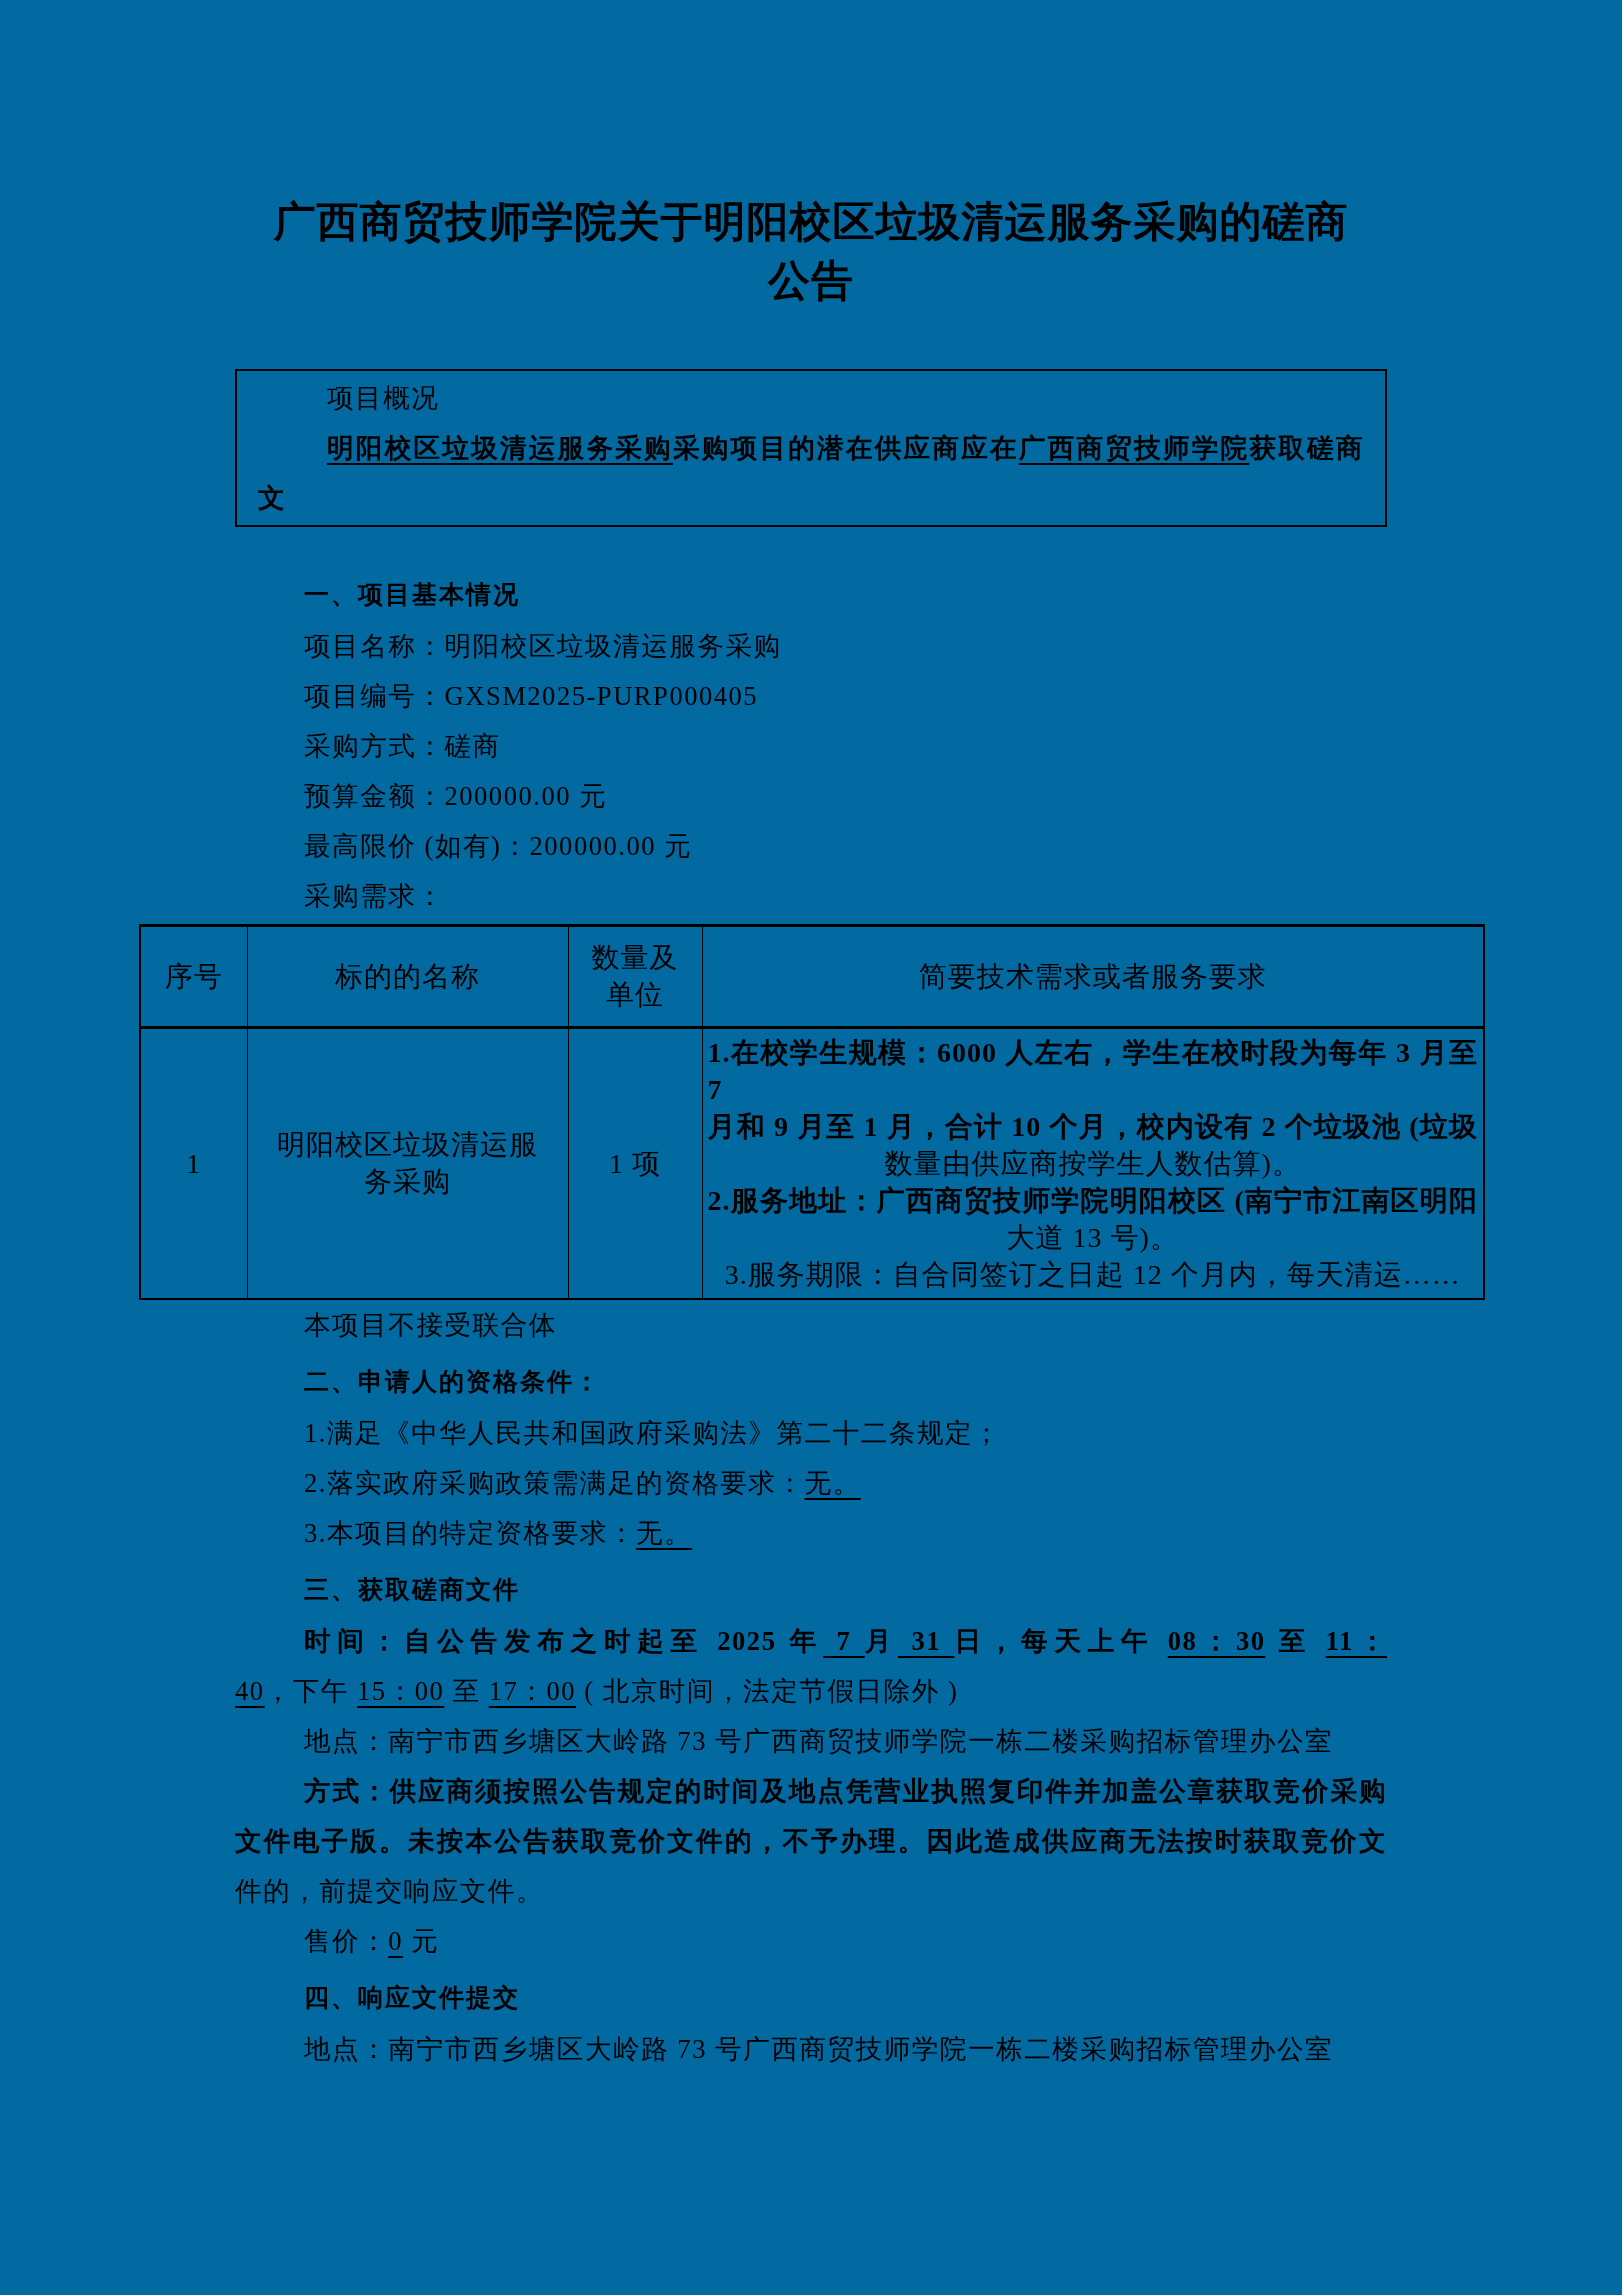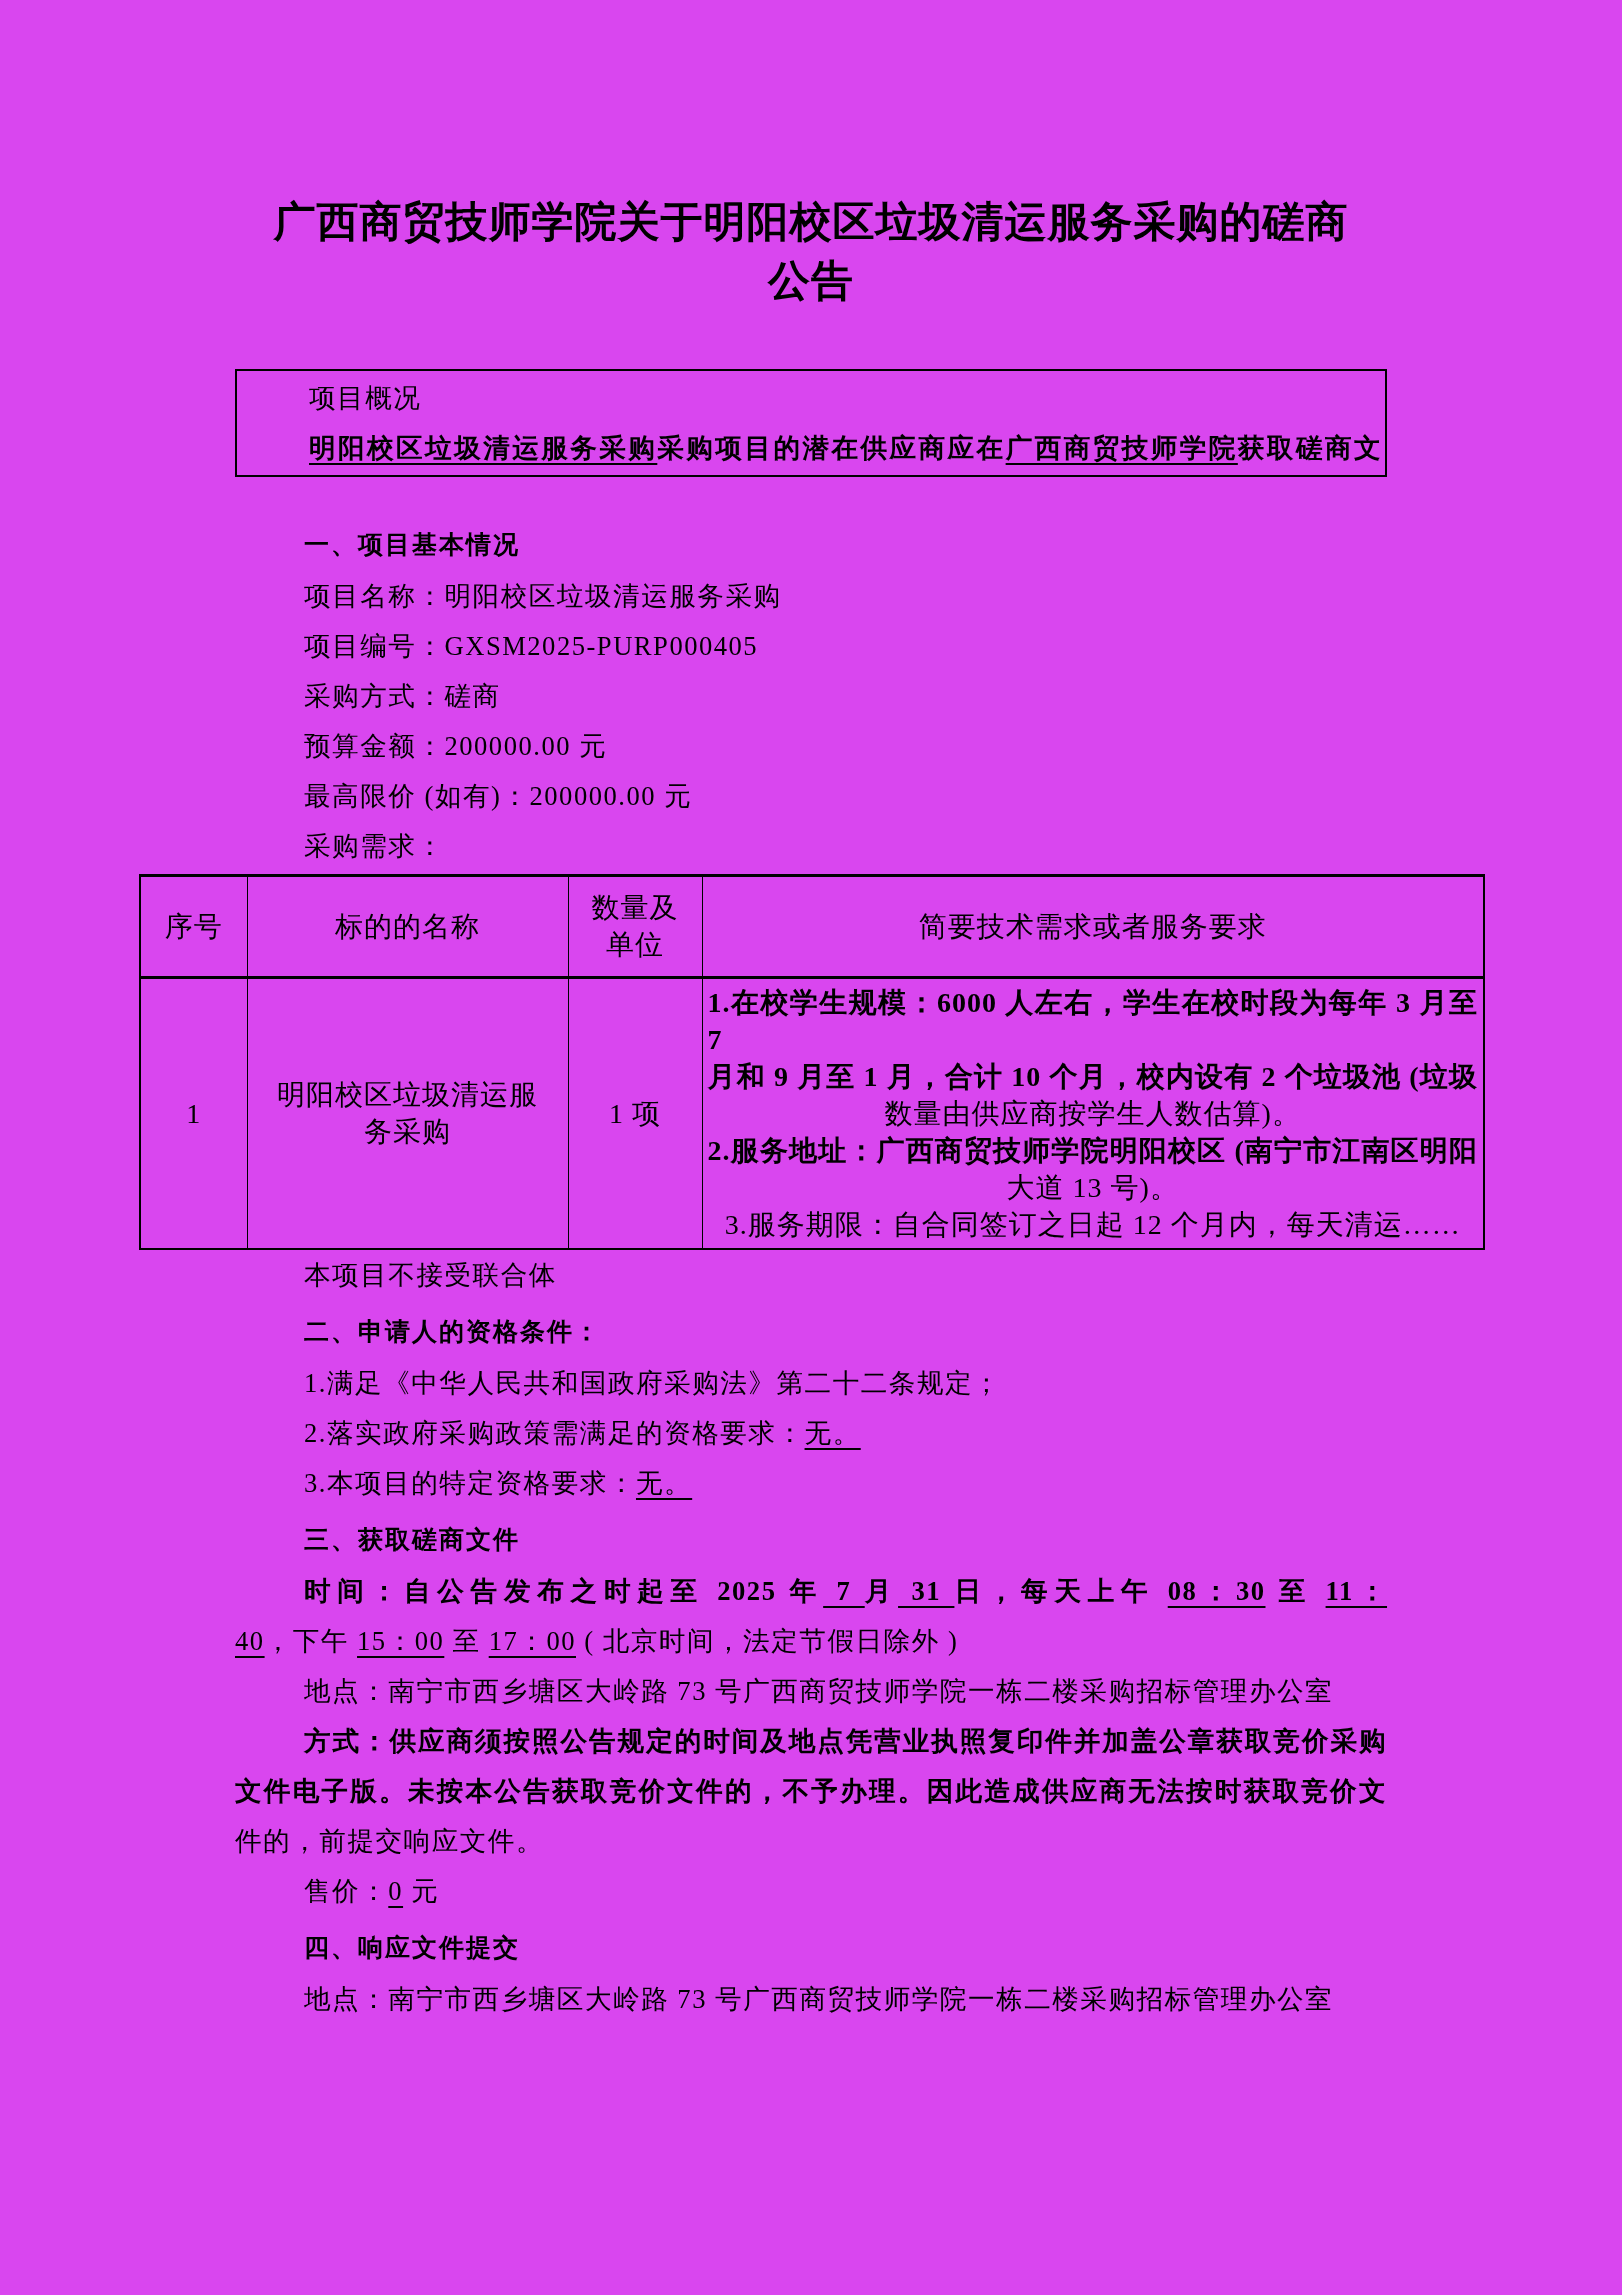--- a/index.html
+++ b/index.html
@@ -1,40 +1,40 @@
 <!DOCTYPE html>
 <html style="font-size:8.2px"><head>
 <meta charset="utf-8">
 <style>
   html, body { margin: 0; padding: 0; background: #ffffff; }
   .page {
     position: relative;
     width: 1623px;
     height: 2295px;
     box-sizing: border-box;
-    background: #d946ef;
+    background: #0369a1;
     color: #000000;
     font-family: "Liberation Serif", "DejaVu Serif", serif;
     font-size: 26.6px;
     letter-spacing: 1.5px;
     padding: 192px 236px 0 235px;
     overflow: hidden;
   }
   .title {
     font-family: "Liberation Sans", "DejaVu Sans", sans-serif;
     font-weight: bold;
     font-size: 42px;
     line-height: 59px;
     letter-spacing: 1px;
     text-align: center;
   }
   .box {
     margin-top: 59px;
     border: 2px solid #000000;
-    padding: 2px 3px;
+    padding: 2px 21px;
   }
   .line { line-height: 50px; }
   .indent { text-indent: 69px; }
   .fill { text-align: justify; text-align-last: justify; font-weight: bold; }
   .u {
     text-decoration: underline;
     text-decoration-thickness: 2px;
     text-underline-offset: 6.1px;
   }
   .h2 {

